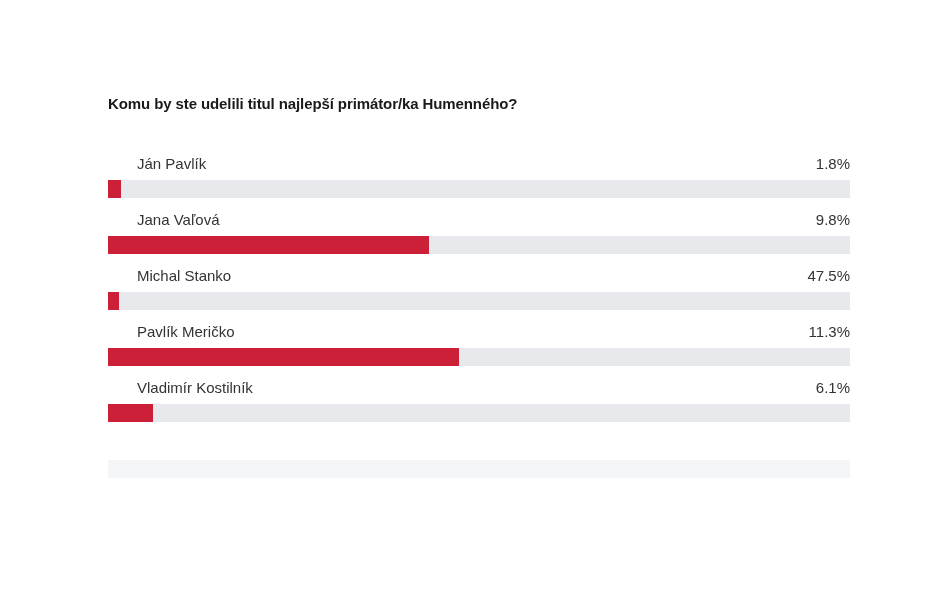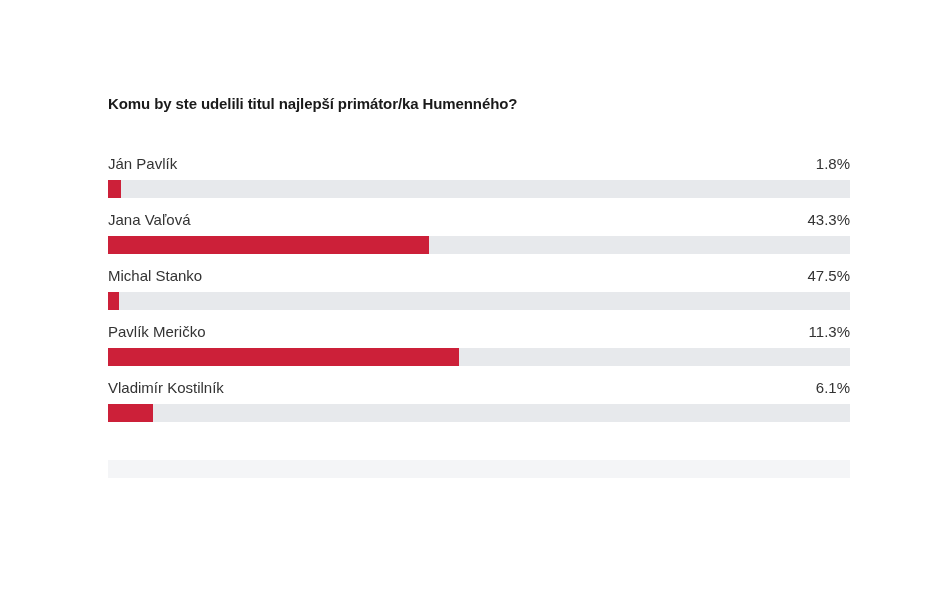--- a/index.html
+++ b/index.html
@@ -40,20 +40,21 @@
   }
 
   .poll-row {
     position: relative;
     height: 56px;
   }
 
   .poll-row-head {
     position: relative;
     height: 24px;
+    margin-left: 29px;
   }
 
   .poll-option-label {
     position: absolute;
     left: 0;
     top: 0;
     font-size: 15px;
     color: #333333;
     white-space: nowrap;
     line-height: 20px;
@@ -104,21 +105,21 @@
           <span class="poll-option-label">Ján Pavlík</span>
           <span class="poll-option-value">1.8%</span>
         </div>
         <div class="poll-track">
           <div class="poll-fill" style="width: 1.8%; background: rgb(204, 32, 57);"></div>
         </div>
       </div>
       <div class="poll-row">
         <div class="poll-row-head">
           <span class="poll-option-label">Jana Vaľová</span>
-          <span class="poll-option-value">43.3%</span>
+          <span class="poll-option-value">9.8%</span>
         </div>
         <div class="poll-track">
           <div class="poll-fill" style="width: 43.3%; background: rgb(204, 32, 57);"></div>
         </div>
       </div>
       <div class="poll-row">
         <div class="poll-row-head">
           <span class="poll-option-label">Michal Stanko</span>
           <span class="poll-option-value">47.5%</span>
         </div>

